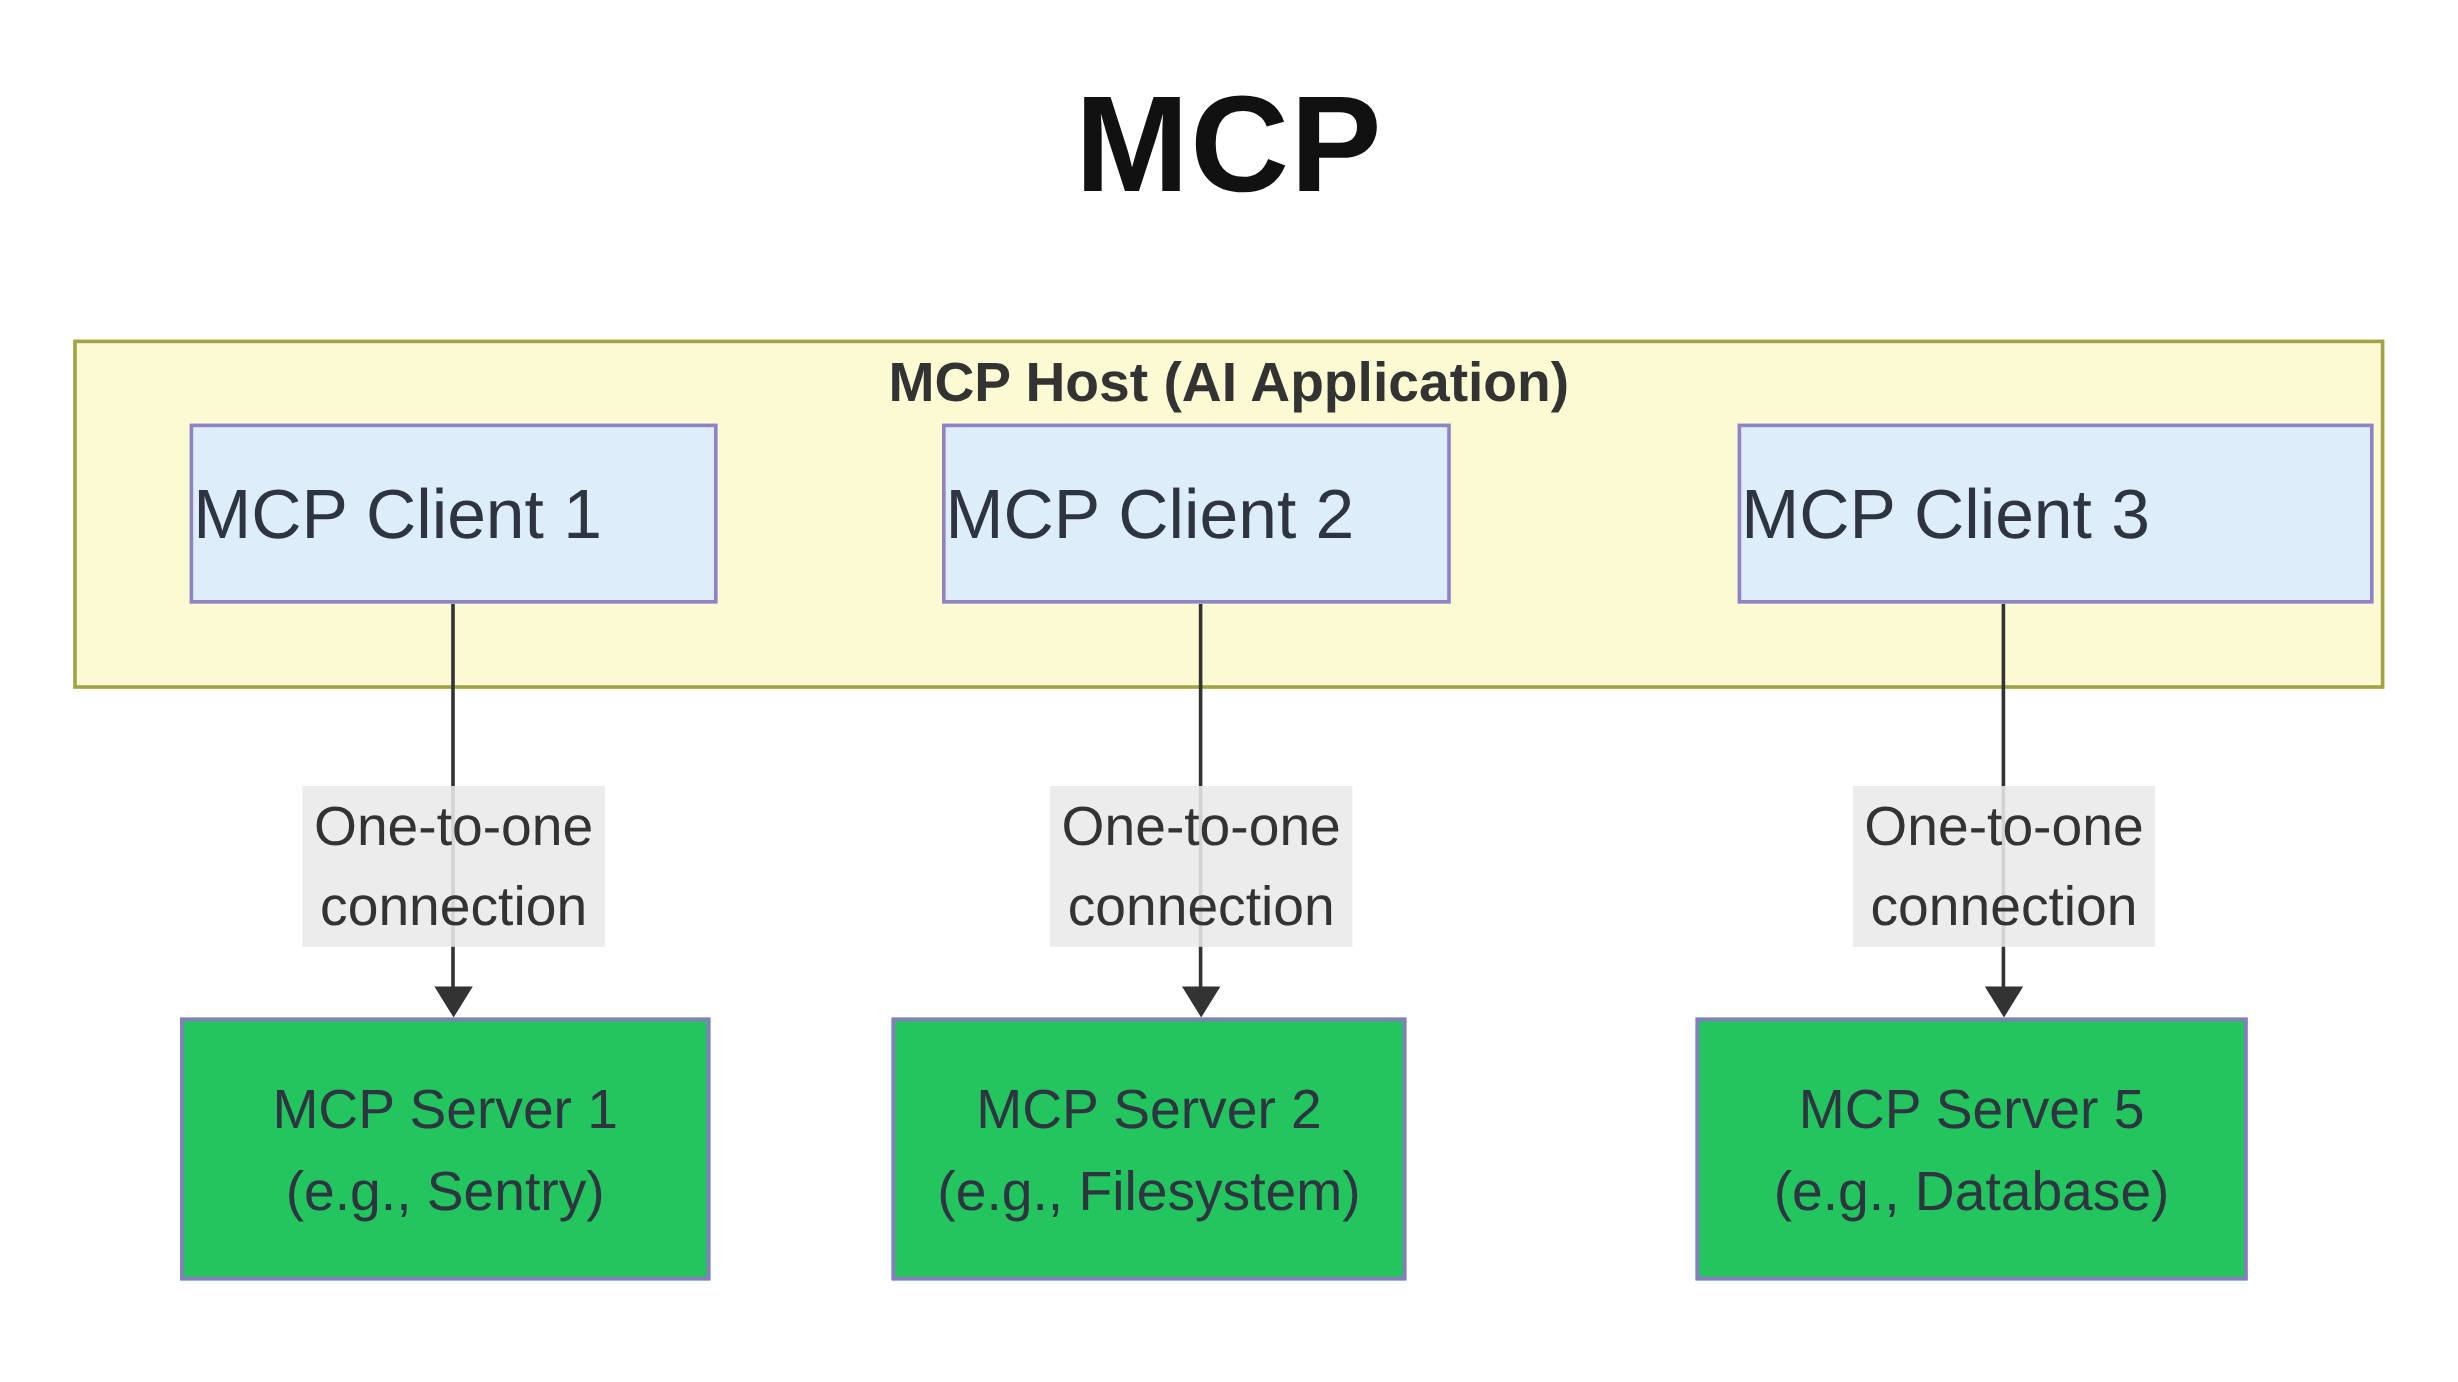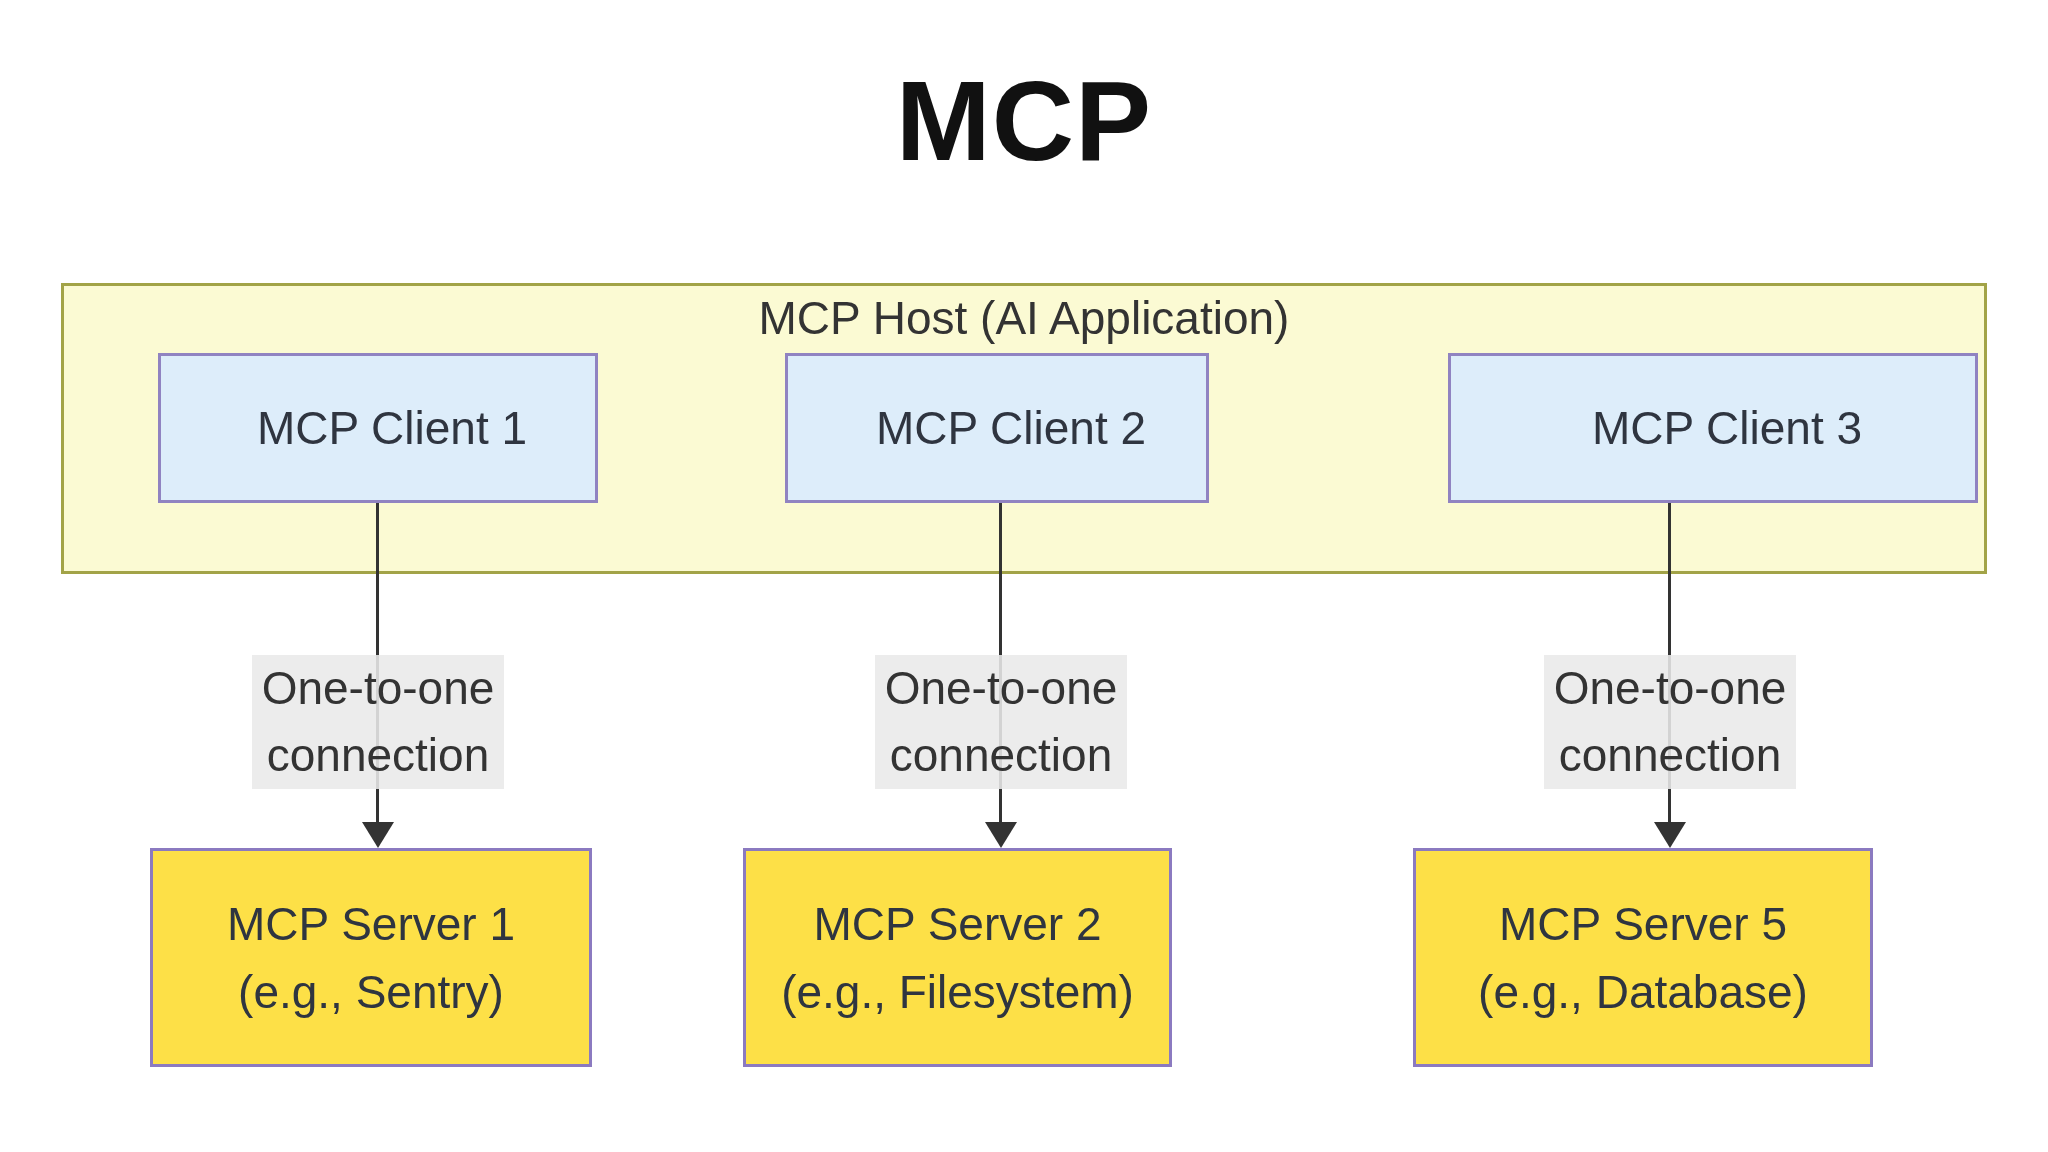--- a/index.html
+++ b/index.html
@@ -40,35 +40,34 @@
   }
   .host-label {
     position: absolute;
     left: 61px;
     top: 292px;
     width: 1926px;
     text-align: center;
     font-size: 46px;
     color: #333333;
     line-height: 52px;
+    font-weight: bold;
   }
   .client {
     position: absolute;
     top: 353px;
     height: 150px;
     box-sizing: border-box;
     background: #ddedfa;
     border: 3px solid #9083c1;
     display: flex;
     align-items: center;
-    justify-content: center;
-    font-size: 46px;
+    font-size: 58px;
     color: #2f3540;
     z-index: 3;
-    padding-left: 28px;
   }
   .client.c1 { left: 158px;  width: 440px; }
   .client.c2 { left: 785px;  width: 424px; }
   .client.c3 { left: 1448px; width: 530px; }
 
   .vline {
     position: absolute;
     top: 503px;
     width: 3px;
     height: 321px;
@@ -107,21 +106,21 @@
   }
   .conn-label.k1 { left: 252px; }
   .conn-label.k2 { left: 875px; }
   .conn-label.k3 { left: 1544px; }
 
   .server {
     position: absolute;
     top: 848px;
     height: 219px;
     box-sizing: border-box;
-    background: #fde047;
+    background: #22c55e;
     border: 3px solid #8b7ac0;
     display: flex;
     flex-direction: column;
     align-items: center;
     justify-content: center;
     font-size: 46px;
     line-height: 68px;
     color: #2f3540;
     text-align: center;
     z-index: 3;

